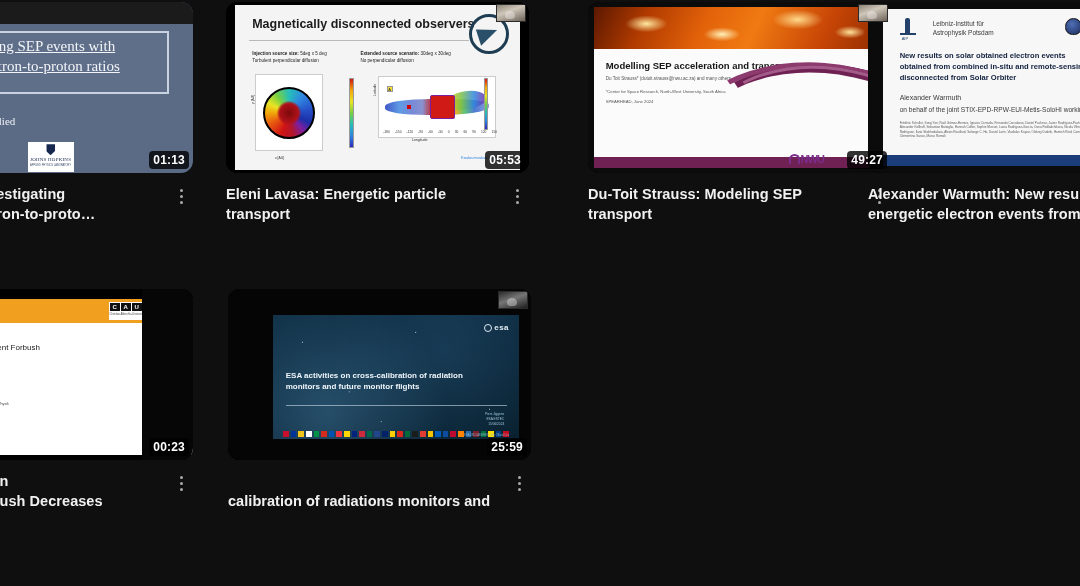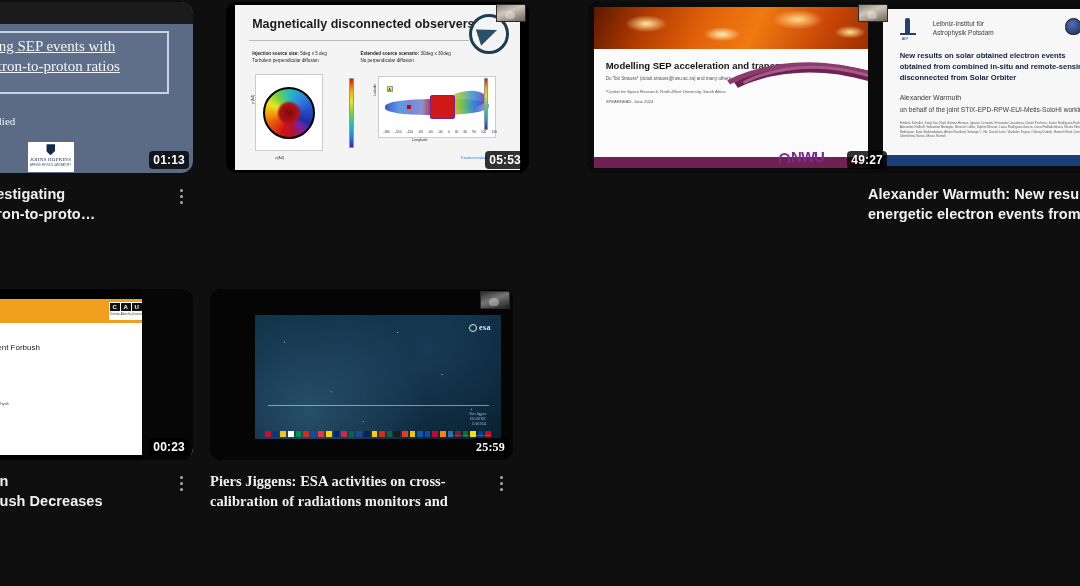--- a/index.html
+++ b/index.html
@@ -244,21 +244,21 @@
   .s3 .sw1, .s3 .sw2, .s3 .sw3 {
     position:absolute; border-radius:50%;
     border-style:solid; border-color:transparent;
   }
   .s3 .sw1 { right:-34%; bottom:-68%; width:104%; height:130%; border-width:7px; border-top-color:#6e2152; border-right-color:#6e2152; transform:rotate(12deg); }
   .s3 .sw2 { right:-38%; bottom:-76%; width:112%; height:140%; border-width:5px; border-top-color:#8d3a6e; border-right-color:#8d3a6e; transform:rotate(12deg); }
   .s3 .sw3 { right:-30%; bottom:-60%; width:96%; height:122%; border-width:3px; border-top-color:#a35c8a; border-right-color:#a35c8a; transform:rotate(12deg); }
   .s3 .botbar { position:absolute; left:0; right:0; bottom:0; height:7%; background:#6e2152; }
   .s3 .nwu {
     position:absolute; right:21%; bottom:2%;
-    color:#7b2d8e; font-size:15px; font-weight:bold;
+    color:#7b2d8e; font-size:11px; font-weight:bold;
     letter-spacing:-1px;
   }
   .s3 .nwu .ico {
     display:inline-block; width:11px; height:10px;
     border:2px solid #7b2d8e; border-bottom:none;
     border-radius:6px 6px 0 0; margin-right:1px; vertical-align:-1px;
   }
 
   
   .s4 { position:absolute; inset:0; background:#0b0b0b; }
@@ -421,20 +421,31 @@
             </div>
             <div class="xlabel">Longitude</div>
             <div class="cbarB"></div>
             <div class="credit">Kouloumvakos et al.</div>
           </div>
         </div>
       </div>
       <div class="webcam"></div>
       <div class="duration">05:53</div>
     </div>
+    <div class="meta">
+      <div class="title">
+        <span>Eleni Lavasa: Energetic particle transport</span><br>
+        
+      </div>
+      <div class="menu-dots">
+          <i></i>
+          <i></i>
+          <i></i>
+        </div>
+    </div>
   </div>
 
   <div class="card" style="left:547px; top:2px; width:303px; height:240px;margin-left:41px;">
     <div class="thumb-wrap">
       <div class="thumb">
         <div class="s3">
           <div class="page">
             <div class="sun"></div>
             <div class="t">Modelling SEP acceleration and transport</div>
             <div class="l1">Du Toit Strauss*  (dutoit.strauss@nwu.ac.za) and many others …</div>
@@ -446,20 +457,30 @@
             <div class="botbar"></div>
             <div class="nwu">
               <span class="ico"></span><span>NWU</span>
             </div>
           </div>
         </div>
       </div>
       <div class="webcam"></div>
       <div class="duration">49:27</div>
     </div>
+    <div class="meta">
+      <div class="title">
+        <span>Du-Toit Strauss: Modeling SEP transport</span>
+      </div>
+      <div class="menu-dots">
+          <i></i>
+          <i></i>
+          <i></i>
+        </div>
+    </div>
   </div>
 
   <div class="card" style="left:868px; top:2px; width:303px; height:240px;">
     <div class="thumb-wrap">
       <div class="thumb">
         <div class="s4">
           <div class="page">
             <div class="aip">
               <div class="stem"></div>
                 <div class="base"></div>
@@ -525,29 +546,33 @@
         <span>f recurrent Forbush Decreases</span>
       </div>
       <div class="menu-dots">
           <i></i>
           <i></i>
           <i></i>
         </div>
     </div>
   </div>
 
-  <div class="card" style="left:210px; top:289px; width:303px; height:240px;font-family:Liberation Serif, serif;">
+  <div class="card" style="left:228px; top:289px; width:303px; height:240px;">
     <div class="thumb-wrap">
       <div class="thumb">
         <div class="s6">
           <div class="page">
             <div class="stars"></div>
             <div class="esa">
               <span class="ring"></span>
                 <span>esa</span>
+            </div>
+            <div class="tt">
+              <span>ESA activities on cross-calibration of radiation</span><br>
+              <span>monitors and future monitor flights</span>
             </div>
             <div class="uline"></div>
             <div class="sig">
               <span>Piers Jiggens</span><br>
               <span>ESA ESTEC</span><br>
               <span>15/06/2024</span>
             </div>
             <div class="flags">
                 <i style="background: rgb(200, 16, 46);"></i>
                 <i style="background: rgb(0, 51, 153);"></i>
@@ -582,21 +607,21 @@
               </div>
             <div class="foot">ESA UNCLASSIFIED - For Official Use</div>
           </div>
         </div>
       </div>
       <div class="webcam dark"></div>
       <div class="duration">25:59</div>
     </div>
     <div class="meta">
       <div class="title">
-        <span>Piers Jiggens: ESA activities on cross-</span><br>
+        <br>
         <span>calibration of radiations monitors and futur…</span>
       </div>
       <div class="menu-dots">
           <i></i>
           <i></i>
           <i></i>
         </div>
     </div>
   </div>
 

